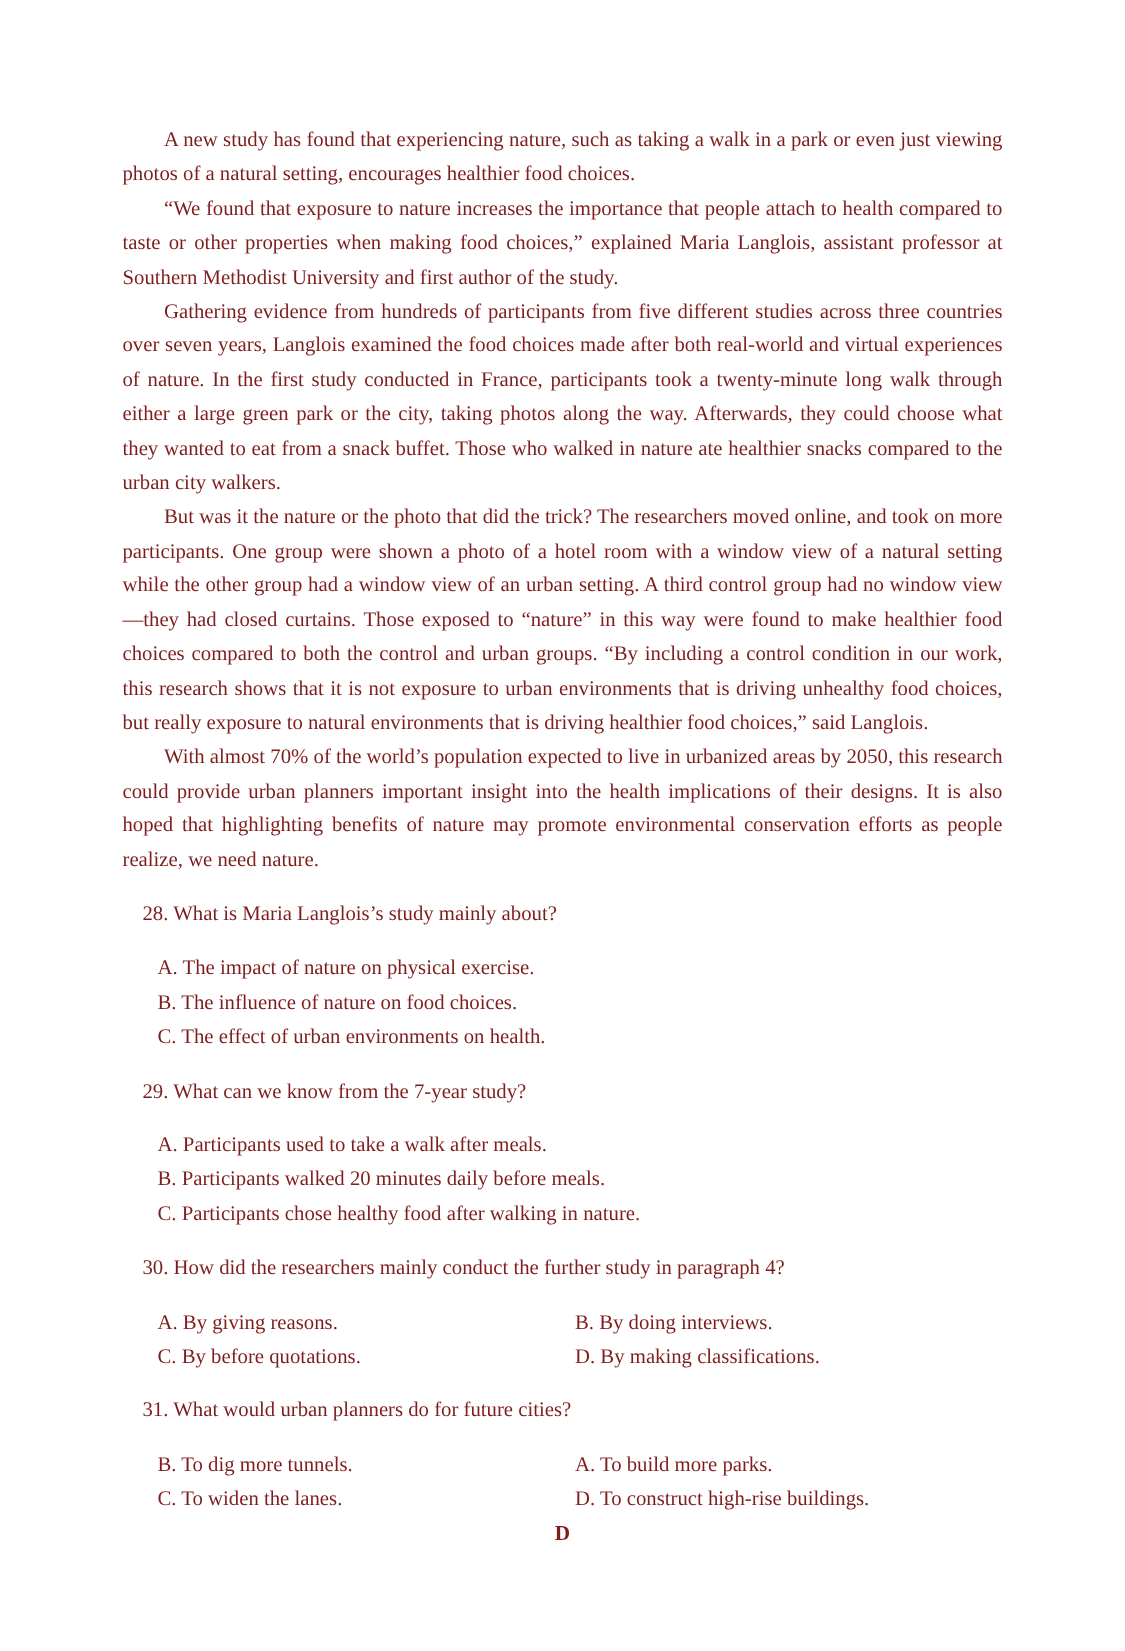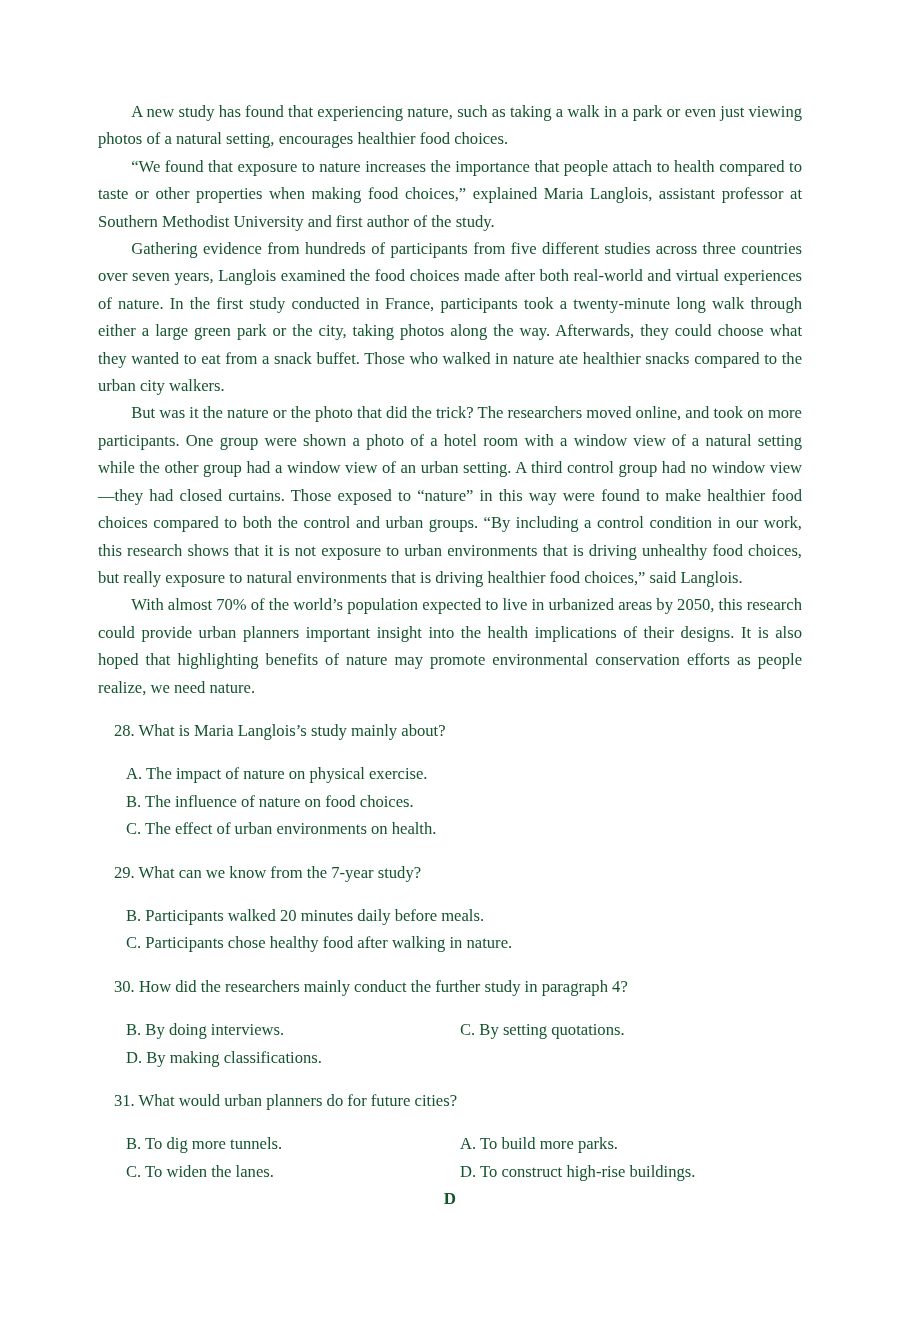--- a/index.html
+++ b/index.html
@@ -1,20 +1,20 @@
 <!DOCTYPE html>
 <html><head>
 <meta charset="utf-8">
 <style>
   html, body { margin: 0; padding: 0; background: #ffffff; }
   body { width: 900px; height: 1321px; position: relative; overflow: hidden; }
   .page {
     position: absolute; left: 98px; top: 98px; width: 704px;
     font-family: "Liberation Serif", serif; font-size: 16.6px; line-height: 27.4px;
-    color: #14532d;
+    color: #7f1d1d;
   }
   .para { margin: 0; text-align: justify; text-indent: 2em; }
   .question { margin: 16px; }
   .opt { margin: 0; padding-left: 28px; }
   .opt-grid { display: grid; grid-template-columns: 334px 1fr; padding-left: 28px; }
   .opt-grid .cell { margin: 0; }
   .section {
     text-align: center; font-weight: bold; margin: 0; font-size: 17px;
     padding-right: 0px;
   }
@@ -31,29 +31,31 @@
 
   <div>
     <p class="question">28. What is Maria Langlois’s study mainly about?</p>
     <p class="opt">A. The impact of nature on physical exercise.</p>
     <p class="opt">B. The influence of nature on food choices.</p>
     <p class="opt">C. The effect of urban environments on health.</p>
   </div>
 
   <div>
     <p class="question">29. What can we know from the 7-year study?</p>
+    <p class="opt">A. Participants used to take a walk after meals.</p>
     <p class="opt">B. Participants walked 20 minutes daily before meals.</p>
     <p class="opt">C. Participants chose healthy food after walking in nature.</p>
   </div>
 
   <div>
     <p class="question">30. How did the researchers mainly conduct the further study in paragraph 4?</p>
     <div class="opt-grid">
+      <p class="cell">A. By giving reasons.</p>
       <p class="cell">B. By doing interviews.</p>
-      <p class="cell">C. By setting quotations.</p>
+      <p class="cell">C. By before quotations.</p>
       <p class="cell">D. By making classifications.</p>
     </div>
   </div>
 
   <div>
     <p class="question">31. What would urban planners do for future cities?</p>
     <div class="opt-grid">
       <p class="cell">B. To dig more tunnels.</p>
       <p class="cell">A. To build more parks.</p>
       <p class="cell">C. To widen the lanes.</p>

